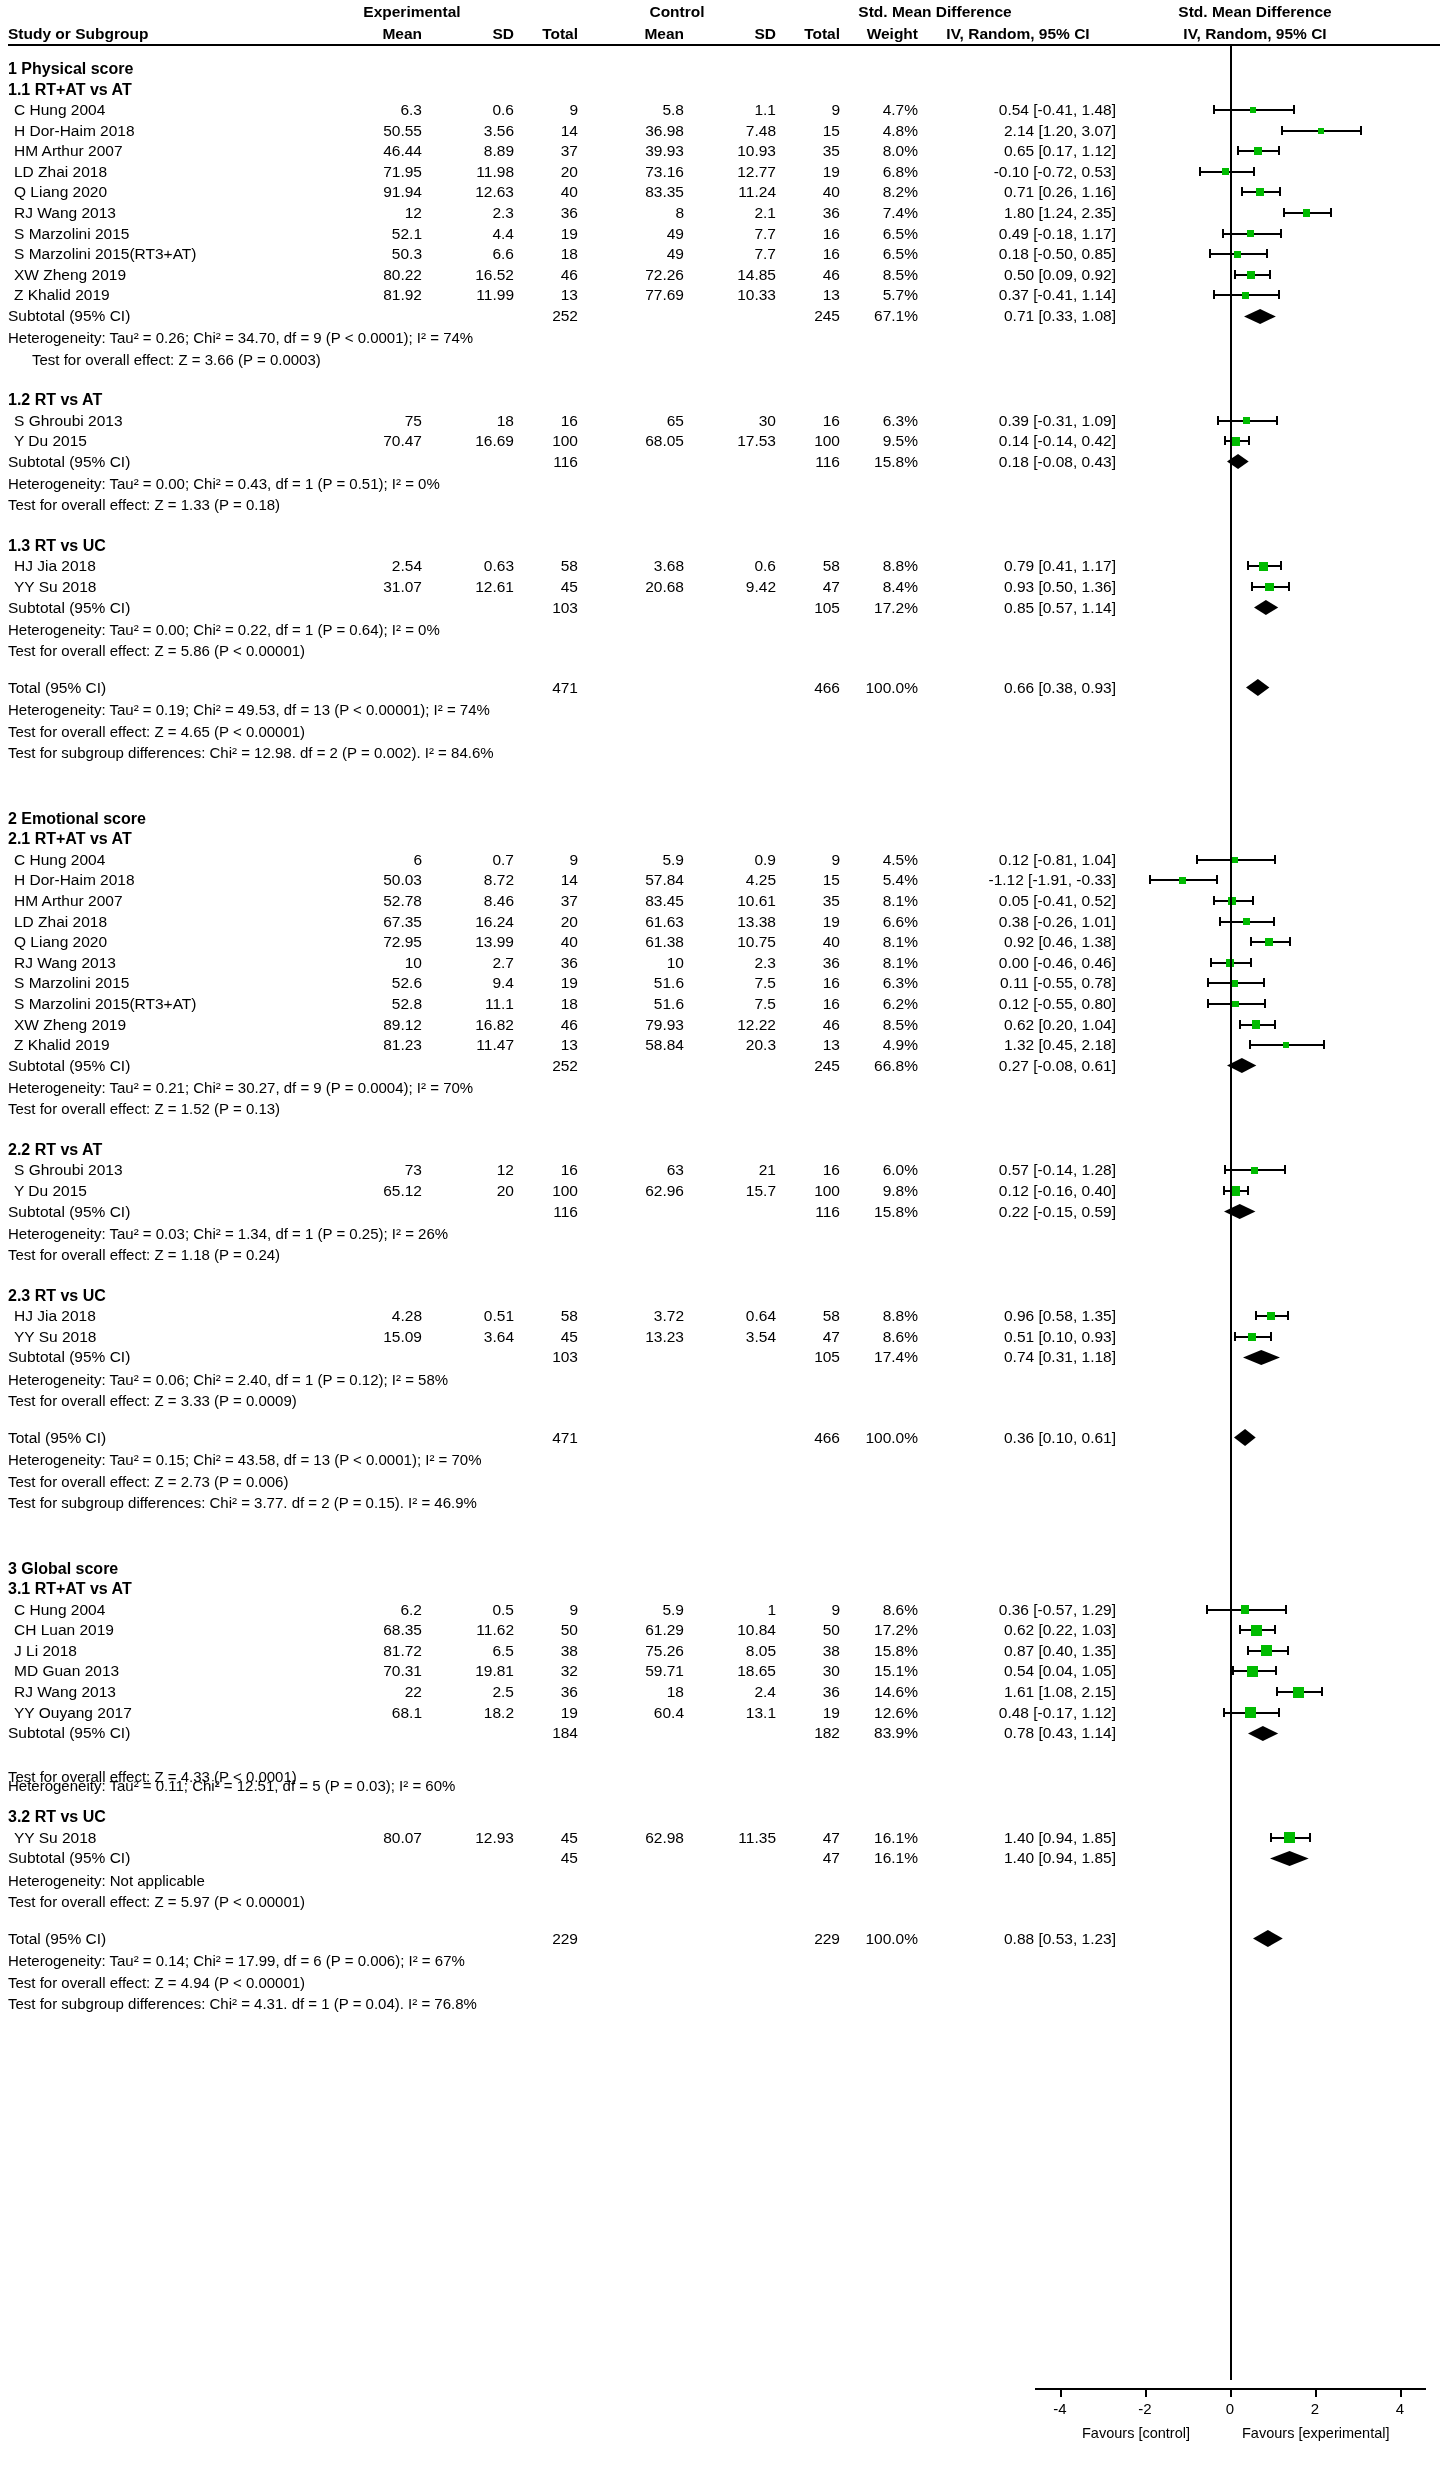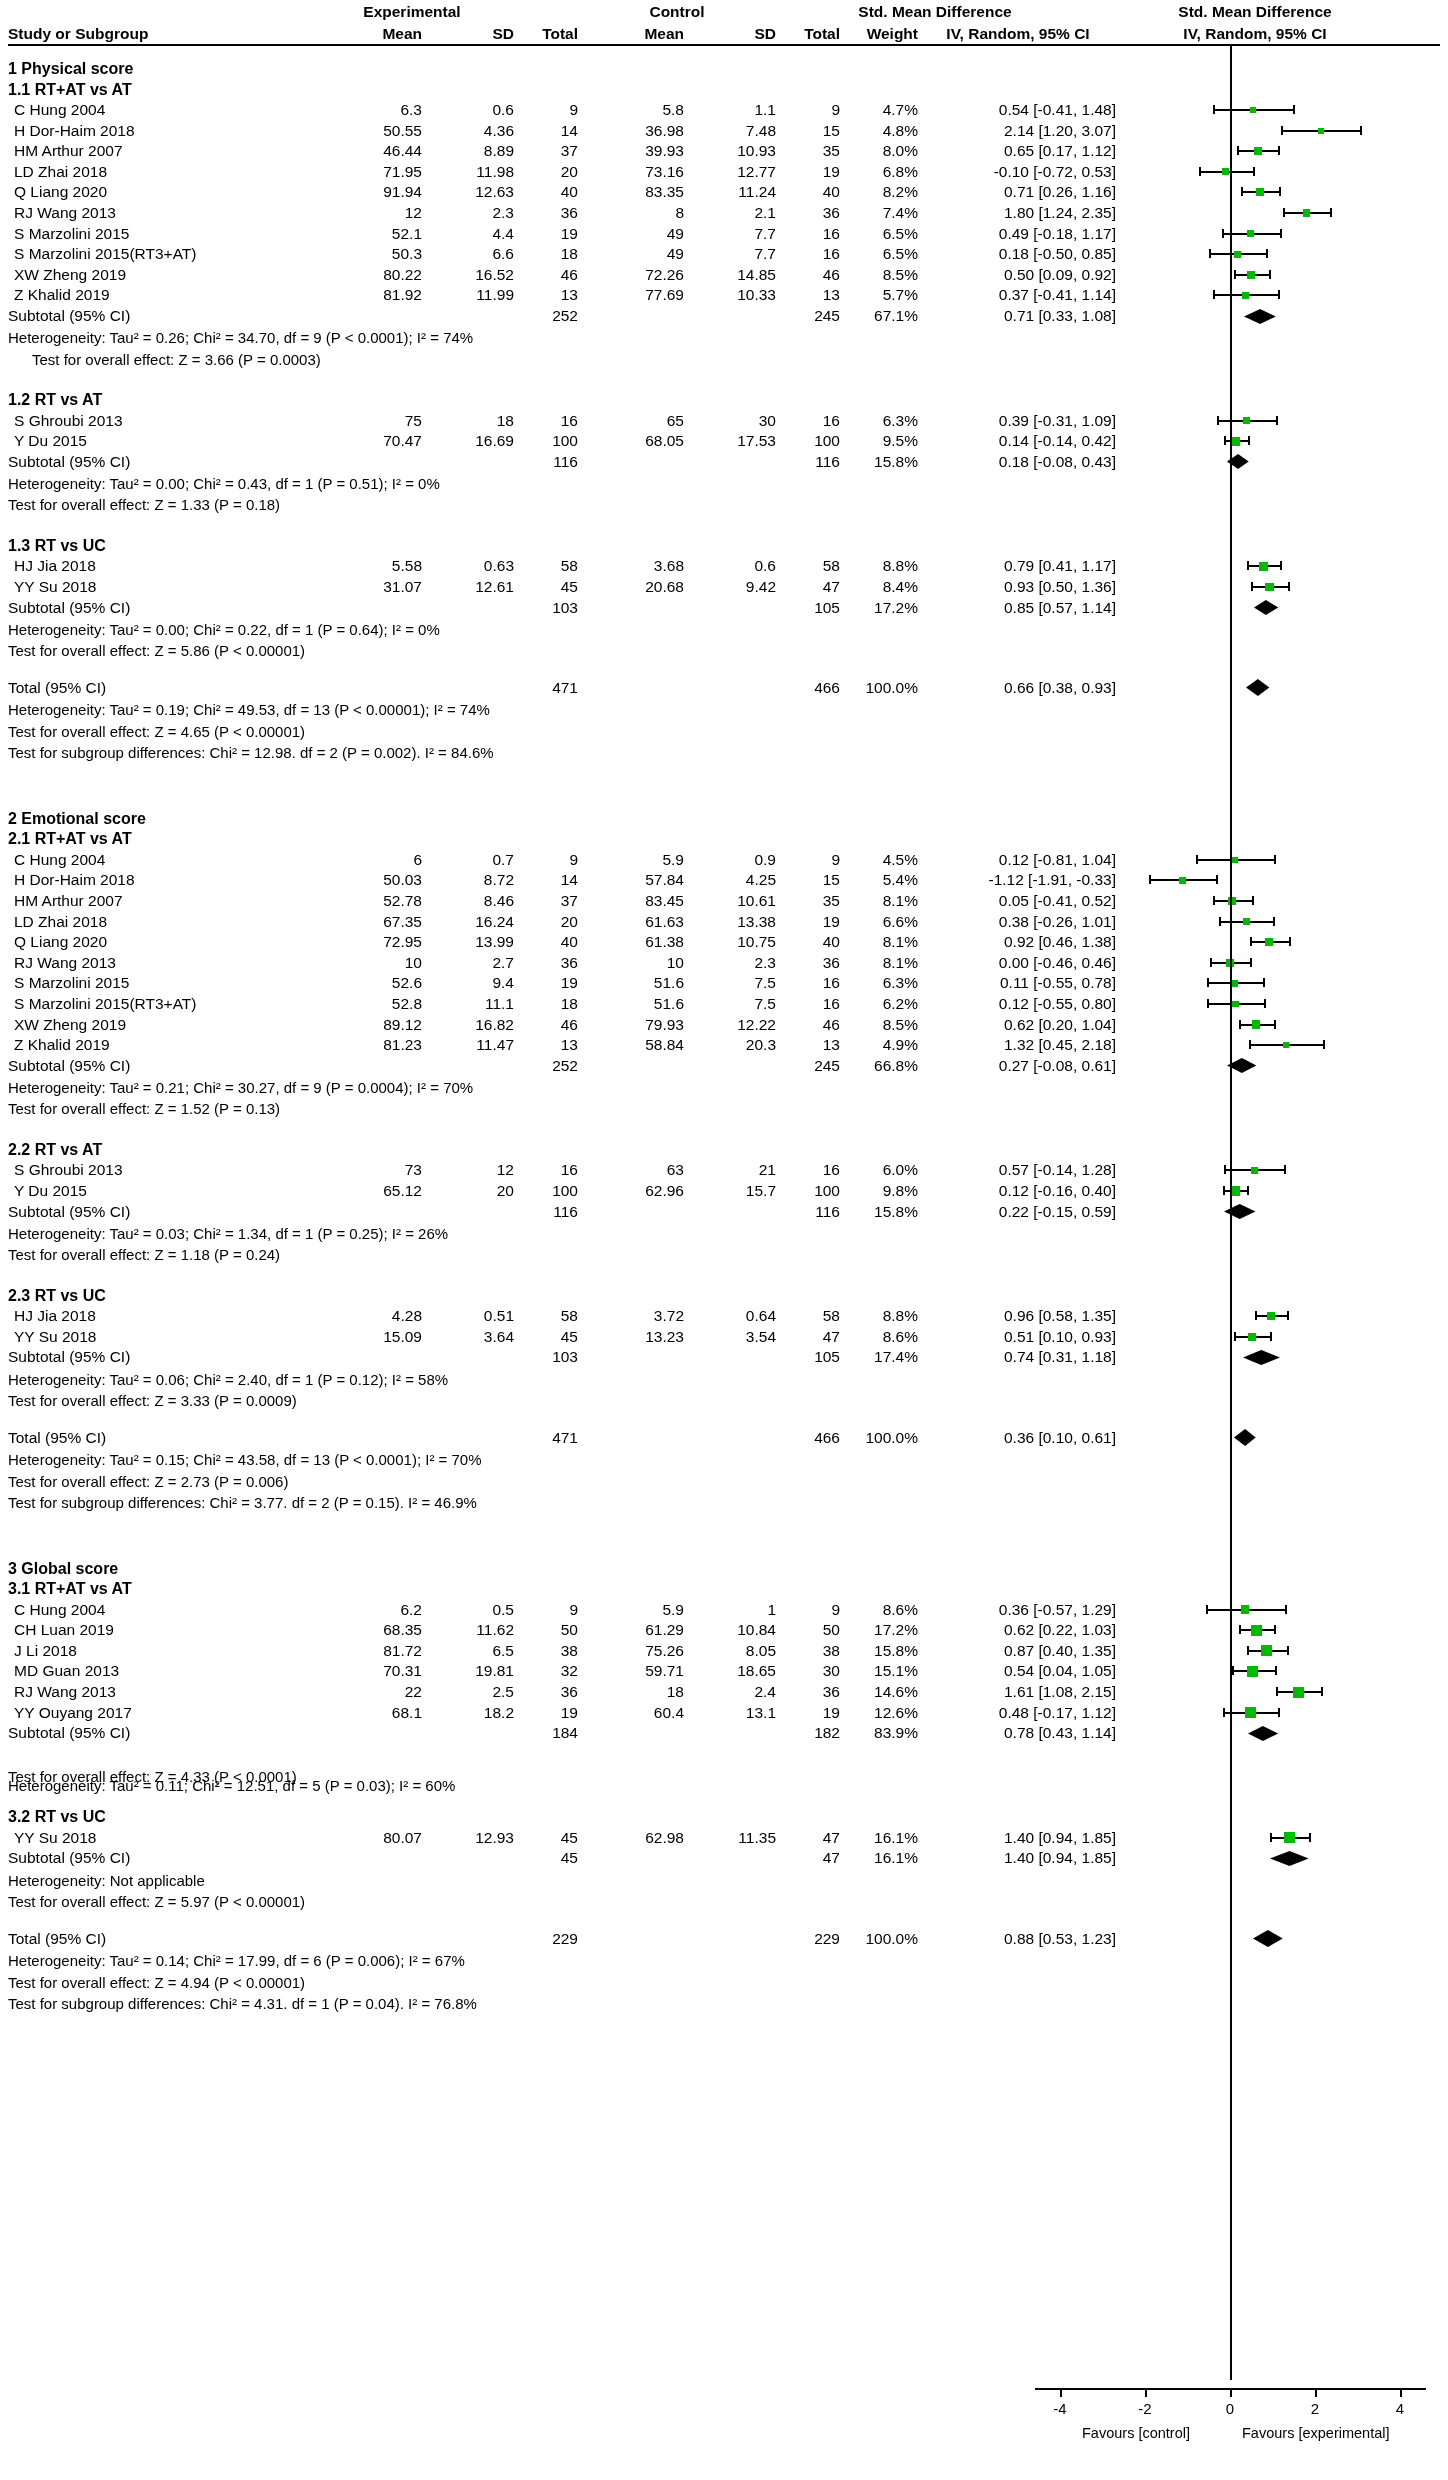--- a/index.html
+++ b/index.html
@@ -80,21 +80,21 @@
         <div class="cell c-etot num">9</div>
         <div class="cell c-cmean num">5.8</div>
         <div class="cell c-csd num">1.1</div>
         <div class="cell c-ctot num">9</div>
         <div class="cell c-wt num">4.7%</div>
         <div class="cell c-ci">0.54 [-0.41, 1.48]</div>
       </div>
       <div class="row" style="top: 119.6px;">
         <div class="cell c-study indent">H Dor-Haim 2018</div>
         <div class="cell c-emean num">50.55</div>
-        <div class="cell c-esd num">4.36</div>
+        <div class="cell c-esd num">3.56</div>
         <div class="cell c-etot num">14</div>
         <div class="cell c-cmean num">36.98</div>
         <div class="cell c-csd num">7.48</div>
         <div class="cell c-ctot num">15</div>
         <div class="cell c-wt num">4.8%</div>
         <div class="cell c-ci">2.14 [1.20, 3.07]</div>
       </div>
       <div class="row" style="top: 140.2px;">
         <div class="cell c-study indent">HM Arthur 2007</div>
         <div class="cell c-emean num">46.44</div>
@@ -220,21 +220,21 @@
         <div class="cell c-etot num bold">116</div>
         <div class="cell c-ctot num bold">116</div>
         <div class="cell c-wt num bold">15.8%</div>
         <div class="cell c-ci bold">0.18 [-0.08, 0.43]</div>
       </div>
       <div class="stat" style="top: 472.9px;">Heterogeneity: Tau² = 0.00; Chi² = 0.43, df = 1 (P = 0.51); I² = 0%</div>
       <div class="stat" style="top: 494.4px;">Test for overall effect: Z = 1.33 (P = 0.18)</div>
       <div class="sub" style="top: 534.9px;">1.3 RT vs UC</div>
       <div class="row" style="top: 555.4px;">
         <div class="cell c-study indent">HJ Jia 2018</div>
-        <div class="cell c-emean num">5.58</div>
+        <div class="cell c-emean num">2.54</div>
         <div class="cell c-esd num">0.63</div>
         <div class="cell c-etot num">58</div>
         <div class="cell c-cmean num">3.68</div>
         <div class="cell c-csd num">0.6</div>
         <div class="cell c-ctot num">58</div>
         <div class="cell c-wt num">8.8%</div>
         <div class="cell c-ci">0.79 [0.41, 1.17]</div>
       </div>
       <div class="row" style="top: 576px;">
         <div class="cell c-study indent">YY Su 2018</div>

